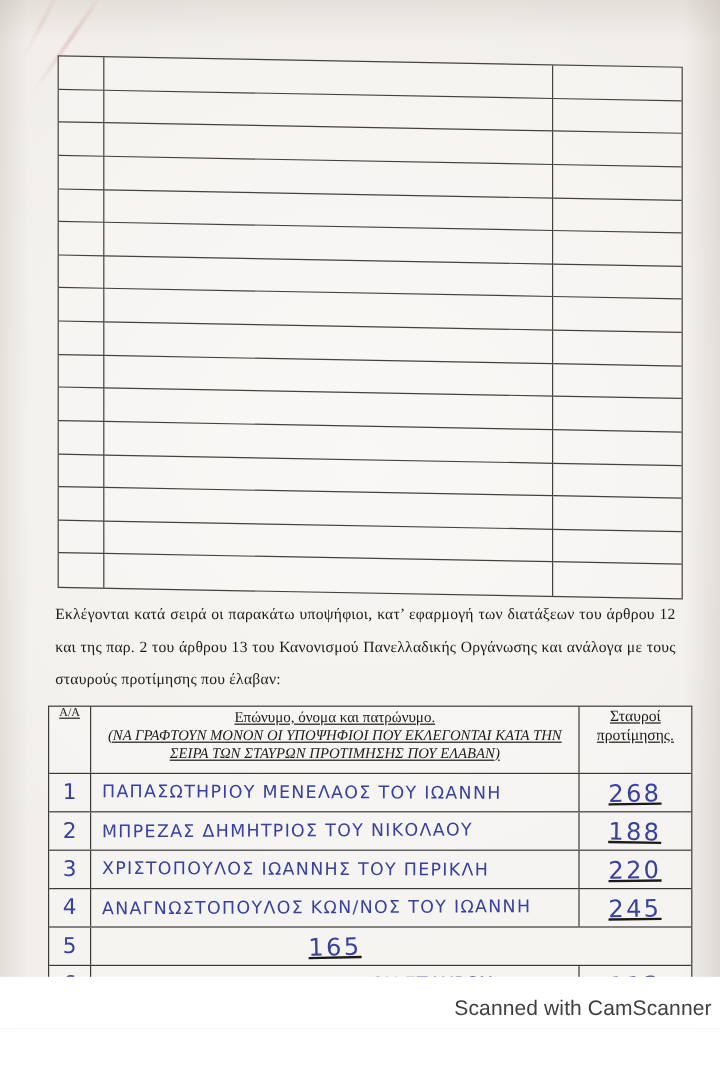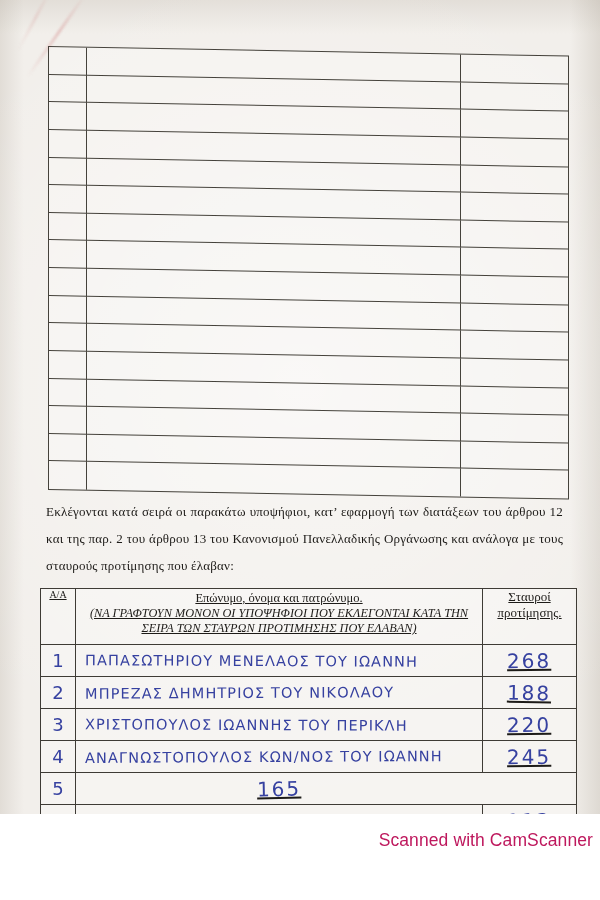--- a/index.html
+++ b/index.html
@@ -85,21 +85,21 @@
 
   
   .wm-bar{
     position:absolute;left:0;bottom:0;width:600px;height:43px;
     background:#ffffff;
     display:flex;justify-content:flex-end;align-items:center;
     padding-right:7px;box-sizing:border-box;padding-top:10px;
   }
   .wm-text{
     font-family:"Liberation Sans", sans-serif;
-    font-size:17.5px;color:#be185d;letter-spacing:0.1px;
+    font-size:17.5px;color:#404040;letter-spacing:0.1px;
   }
 </style>
 </head>
 <body>
 
 <div class="scan">
   <div class="crease crease1"></div>
   <div class="crease crease2"></div>
 
   <div class="empty-table" id="emptyTable">

